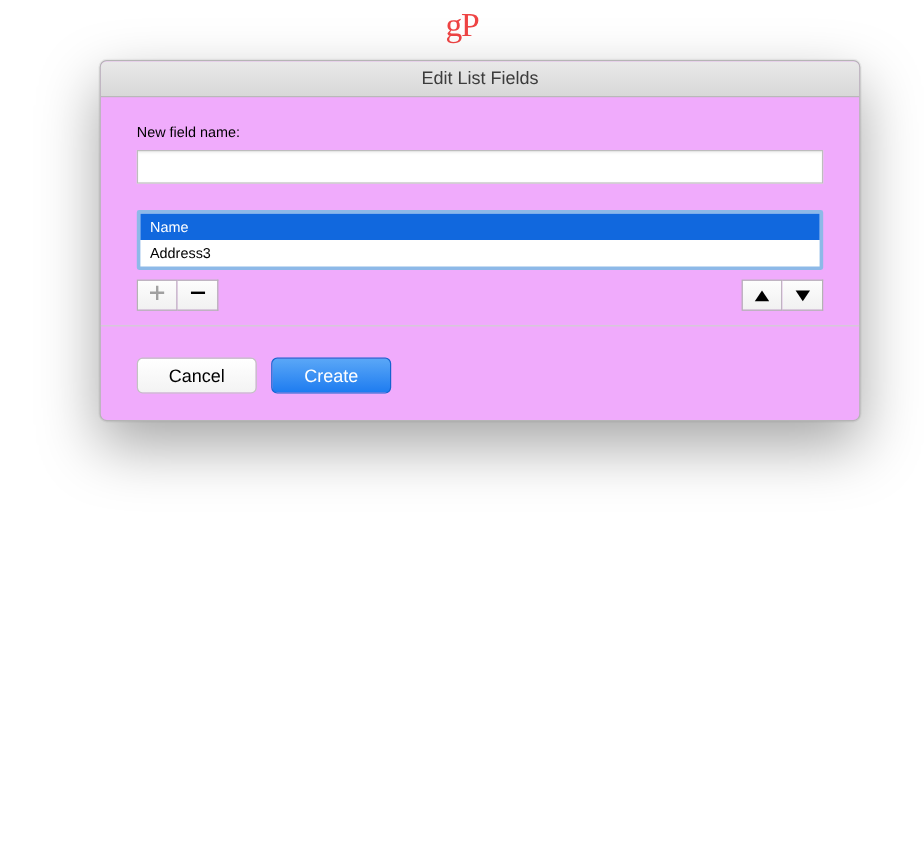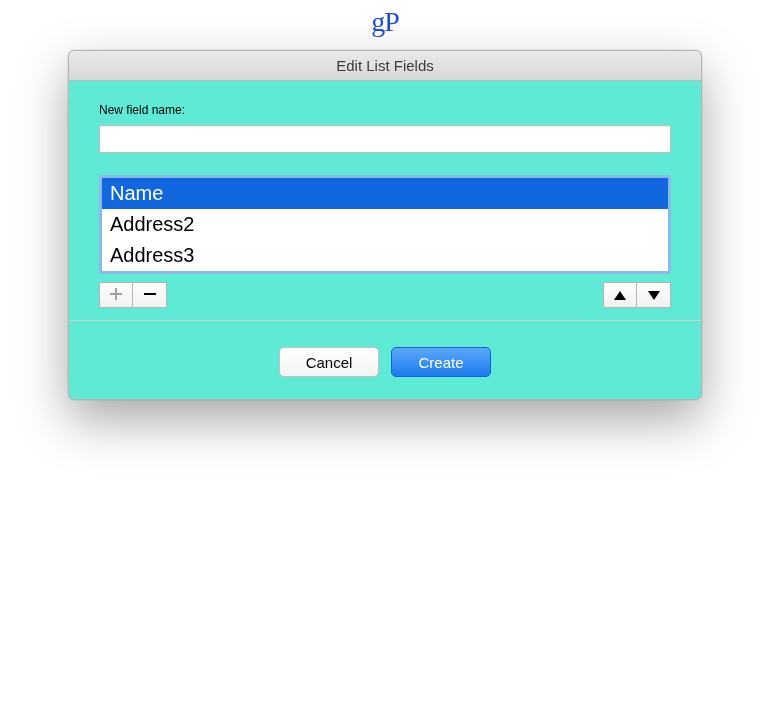--- a/index.html
+++ b/index.html
@@ -11,31 +11,31 @@
       position: relative;
       overflow: hidden;
     }
     .watermark {
       position: absolute;
       top: 6px;
       left: 50%;
       transform: translateX(-50%);
       font-size: 28px;
       font-weight: 400;
-      color: #1d4ed8;
+      color: #ef4444;
       font-family: Georgia, serif;
       letter-spacing: -1px;
       z-index: 0;
     }
     .dialog {
       position: absolute;
       top: 50px;
-      left: 68px;
+      left: 83px;
       width: 634px;
-      background: #5eead4;
+      background: #f0abfc;
       border: 1px solid #b5b5b5;
       border-radius: 6px;
       box-shadow: 0 20px 50px rgba(0,0,0,0.35), 0 0 0 1px rgba(0,0,0,0.05);
       overflow: hidden;
     }
     .titlebar {
       height: 30px;
       background: linear-gradient(#e9e9e9, #d8d8d8);
       border-bottom: 1px solid #b9b9b9;
       text-align: center;
@@ -65,21 +65,21 @@
     .listbox {
       width: 100%;
       background: #fff;
       border: 3px solid #8db9e8;
       border-radius: 2px;
       padding: 0;
       margin-bottom: 8px;
     }
     .list-item {
       padding: 4px 8px;
-      font-size: 20px;
+      font-size: 12px;
       color: #000;
       cursor: default;
     }
     .list-item.selected {
       background: #1168de;
       color: #fff;
     }
     .list-controls {
       display: flex;
       justify-content: space-between;
@@ -107,21 +107,21 @@
     }
     .icon-btn.disabled svg { opacity: 0.35; }
     .divider {
       height: 1px;
       background: #d0d0d0;
       margin: 6px -30px 0 -30px;
     }
     .footer {
       padding: 18px 30px 22px 30px;
       display: flex;
-      justify-content: center;
+      justify-content: flex-start;
       gap: 12px;
     }
     .push-btn {
       min-width: 100px;
       height: 30px;
       border-radius: 5px;
       font-size: 15px;
       border: 1px solid #c2c2c2;
       background: linear-gradient(#ffffff, #f3f3f3);
       color: #000;
@@ -155,21 +155,20 @@
   <div class="titlebar">Edit List Fields</div>
 
   <div class="content">
     <div class="label">New field name:</div>
     <input type="text" class="text-input" value="" style="">
 
     <div class="section-gap"></div>
 
     <div class="listbox">
       <div class="list-item selected">Name</div>
-      <div class="list-item">Address2</div>
       <div class="list-item">Address3</div>
     </div>
 
     <div class="list-controls">
       <div class="btn-group">
         <div class="icon-btn disabled">
           <span>
             <svg width="12" height="12" viewBox="0 0 12 12">
                 <path d="M5 0h2v5h5v2H7v5H5V7H0V5h5V0z" fill="#000"></path>
               </svg>

